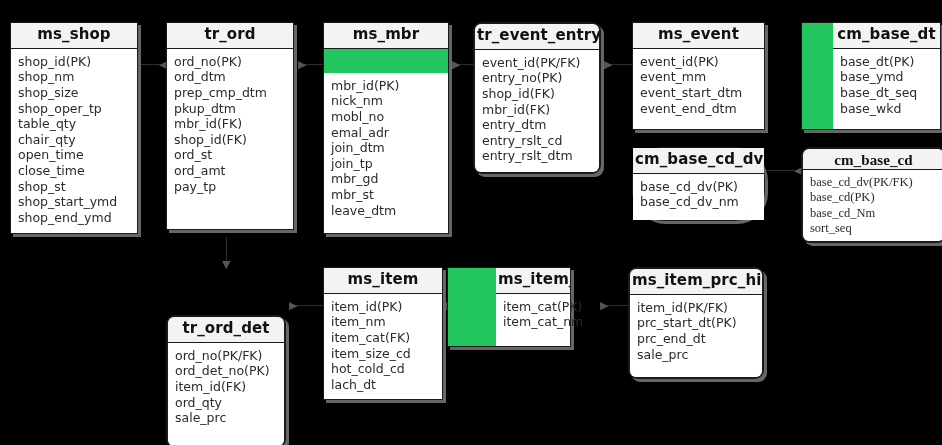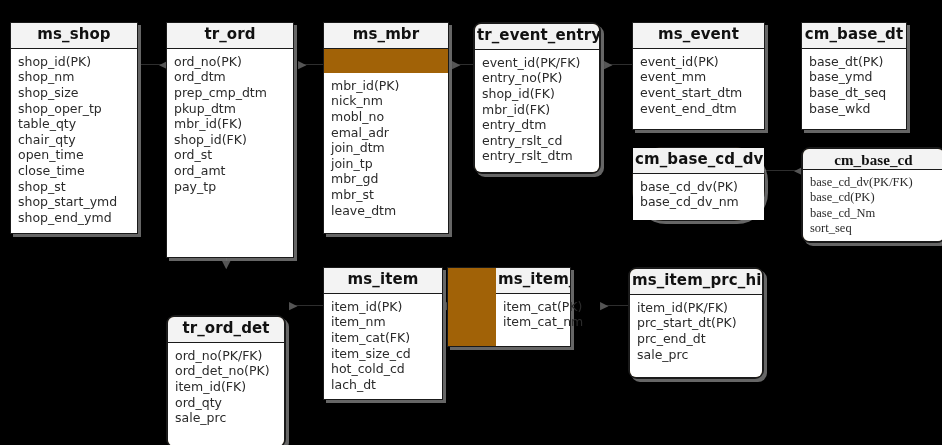--- a/index.html
+++ b/index.html
@@ -13,21 +13,21 @@
     height: 445px;
     background: #000000;
     overflow: hidden;
     font-family: "DejaVu Sans", "Liberation Sans", sans-serif;
   }
 
   
   .entity {
     position: absolute;
     box-sizing: border-box;
-    background: #a16207;
+    background: #22c55e;
     border: 1.5px solid #1a1a1a;
     box-shadow: 3px 3px 0 rgba(120,120,120,0.85);
     display: flex;
     flex-direction: column;
   }
   .entity.rounded {
     border-radius: 9px;
     border-width: 2.5px;
     box-shadow: 3px 3px 0 rgba(120,120,120,0.85);
   }
@@ -114,21 +114,21 @@
           <div class="attr">shop_oper_tp</div>
           <div class="attr">table_qty</div>
           <div class="attr">chair_qty</div>
           <div class="attr">open_time</div>
           <div class="attr">close_time</div>
           <div class="attr">shop_st</div>
           <div class="attr">shop_start_ymd</div>
           <div class="attr">shop_end_ymd</div>
         </div>
       </div>
-      <div class="entity" style="left: 166px; top: 22px; width: 128px; height: 236px;">
+      <div class="entity" style="left: 166px; top: 22px; width: 128px; height: 208px;">
         <div class="entity-header">tr_ord</div>
         <div class="entity-body">
           <div class="attr">ord_no(PK)</div>
           <div class="attr">ord_dtm</div>
           <div class="attr">prep_cmp_dtm</div>
           <div class="attr">pkup_dtm</div>
           <div class="attr">mbr_id(FK)</div>
           <div class="attr">shop_id(FK)</div>
           <div class="attr">ord_st</div>
           <div class="attr">ord_amt</div>
@@ -163,21 +163,21 @@
       </div>
       <div class="entity" style="left: 632px; top: 22px; width: 133px; height: 108px;">
         <div class="entity-header">ms_event</div>
         <div class="entity-body">
           <div class="attr">event_id(PK)</div>
           <div class="attr">event_mm</div>
           <div class="attr">event_start_dtm</div>
           <div class="attr">event_end_dtm</div>
         </div>
       </div>
-      <div class="entity" style="left: 801px; top: 22px; width: 106px; height: 108px;">
+      <div class="entity" style="left: 801px; top: 22px; width: 140px; height: 108px; padding-left: 31px;">
         <div class="entity-header">cm_base_dt</div>
         <div class="entity-body">
           <div class="attr">base_dt(PK)</div>
           <div class="attr">base_ymd</div>
           <div class="attr">base_dt_seq</div>
           <div class="attr">base_wkd</div>
         </div>
       </div>
       <div class="entity" style="left: 632px; top: 147px; width: 133px; height: 74px; border-radius: 31px;">
         <div class="entity-header">cm_base_cd_dv</div>

